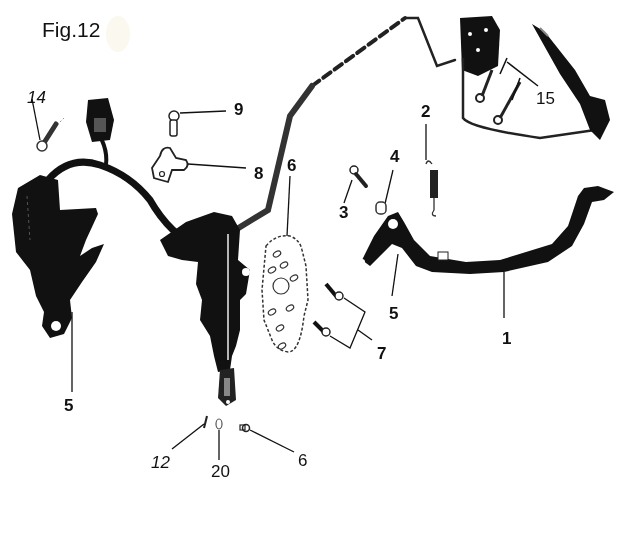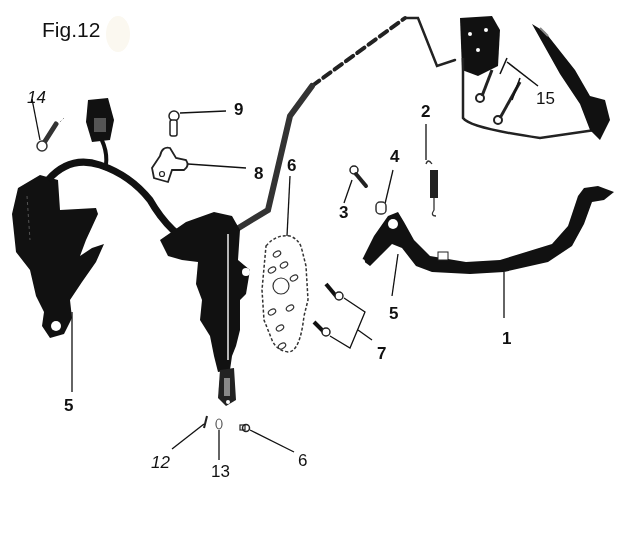--- a/index.html
+++ b/index.html
@@ -157,16 +157,16 @@
   <div class="callout bold" style="left:339px;top:204px;">3</div>
   <div class="callout bold" style="left:390px;top:148px;">4</div>
   <div class="callout bold" style="left:389px;top:305px;">5</div>
   <div class="callout bold" style="left:287px;top:157px;">6</div>
   <div class="callout bold" style="left:377px;top:345px;">7</div>
   <div class="callout bold" style="left:254px;top:165px;">8</div>
   <div class="callout bold" style="left:234px;top:101px;">9</div>
   <div class="callout bold" style="left:64px;top:397px;">5</div>
   <div class="callout" style="left:298px;top:452px;">6</div>
   <div class="callout" style="left:151px;top:454px;font-style:italic;">12</div>
-  <div class="callout" style="left:211px;top:463px;">13</div>
+  <div class="callout" style="left:211px;top:463px;">20</div>
   <div class="callout" style="left:27px;top:89px;font-style:italic;">14</div>
   <div class="callout" style="left:536px;top:90px;">15</div>
 </div>
 
 </body></html>

